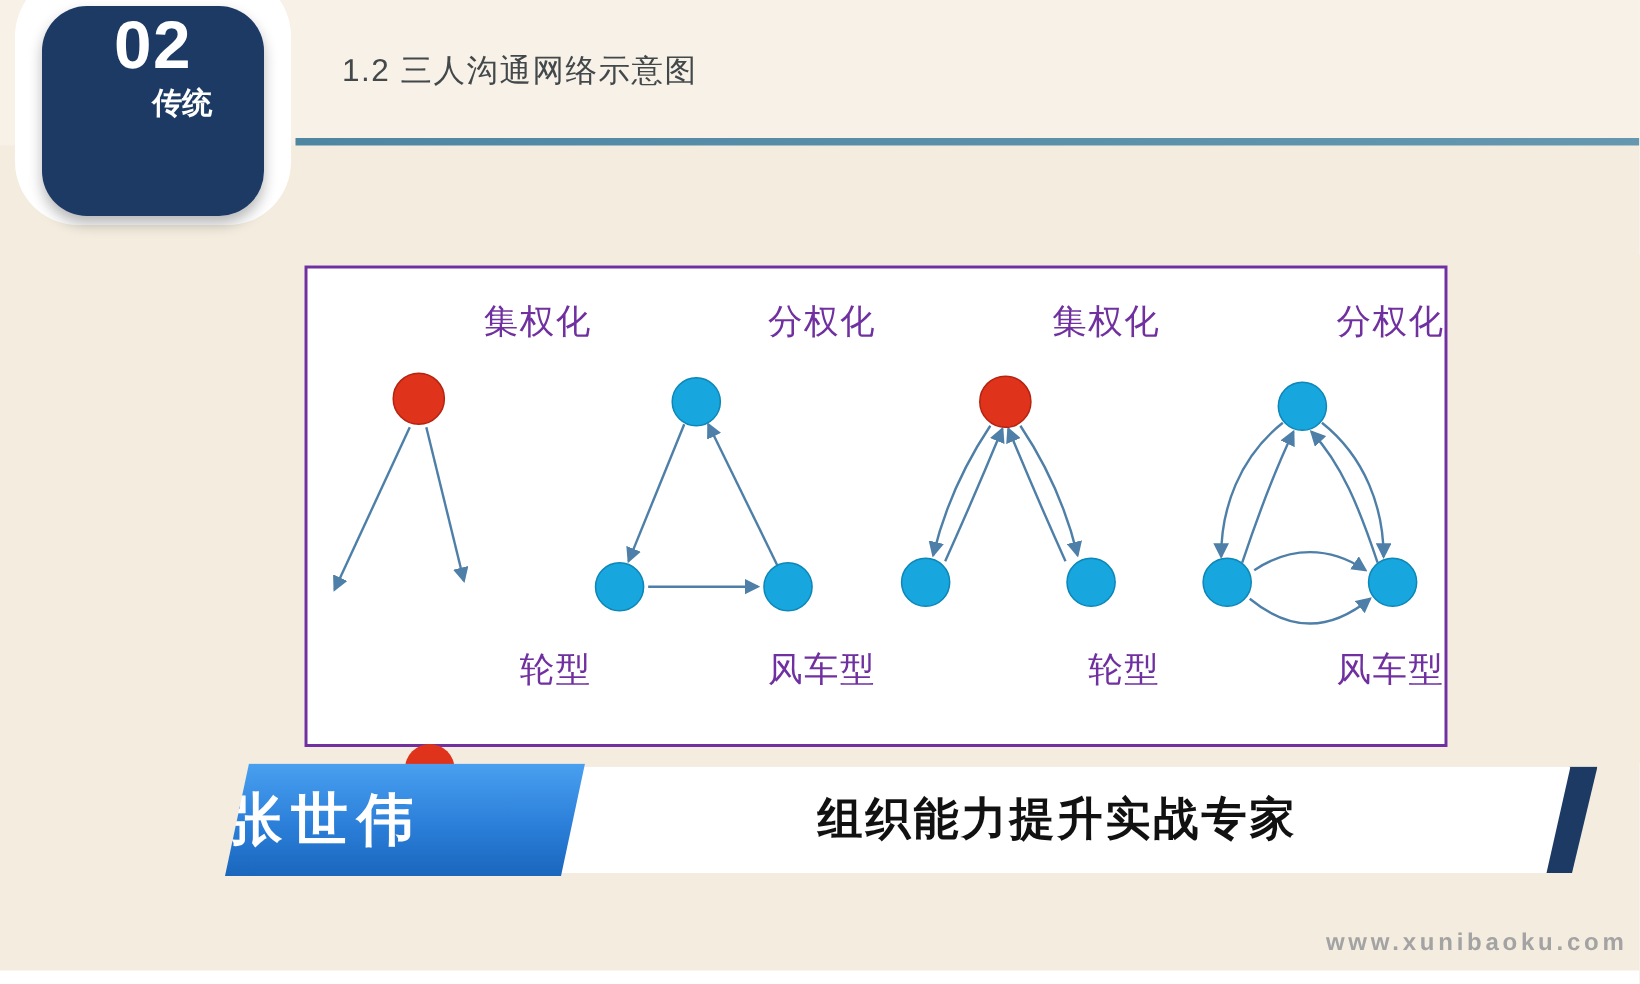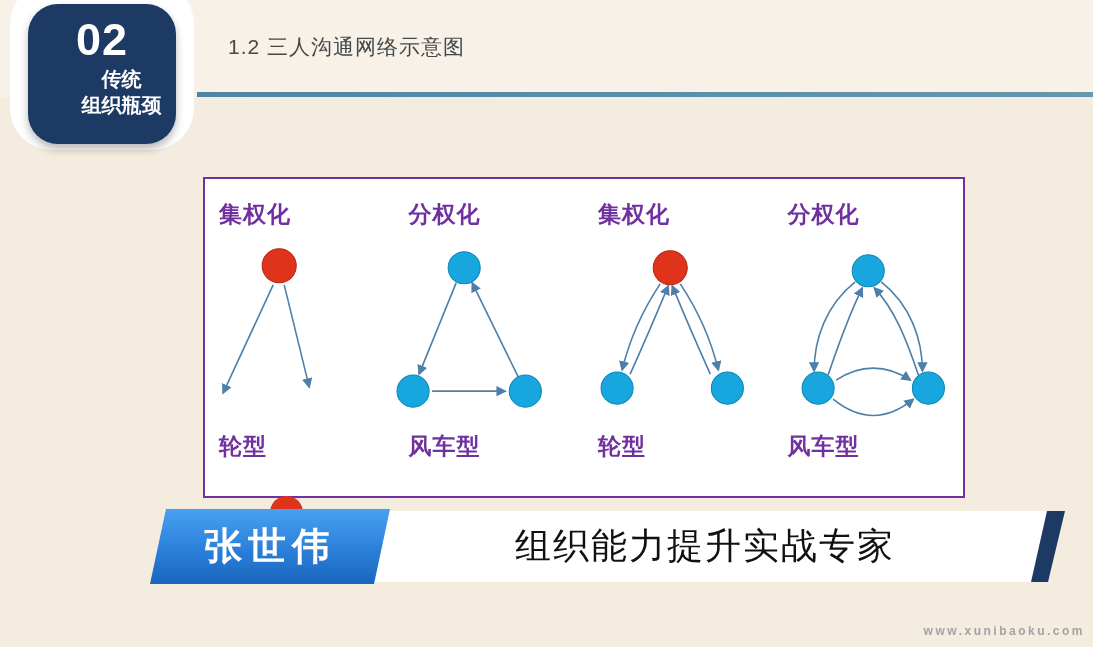--- a/index.html
+++ b/index.html
@@ -2,61 +2,60 @@
 <html style="--central: #e0331c; --member: #17a6dd; --label: #7030a0; --connector: #4d7fa8; --box-border: #7030a0; --banner-blue: #2b7fd9; --navy: #1c3a64;"><head>
 <meta charset="utf-8">
 <style>
   html,body{margin:0;padding:0;}
   body{width:1093px;height:656px;font-family:"Liberation Sans","DejaVu Sans",sans-serif;}
   .slide{position:relative;width:1093px;height:656px;background:#f3ecdf;overflow:hidden;}
   .header-band{position:absolute;top:0;left:0;right:0;height:97px;background:#f7f1e7;}
   .divider{position:absolute;top:92px;left:197px;width:896px;height:5px;background:linear-gradient(90deg,#4e86a2,#6598af);}
   .corner-white{position:absolute;top:-18px;left:10px;width:184px;height:168px;background:#ffffff;border-radius:42px;}
   .badge{position:absolute;top:4px;left:28px;width:148px;height:140px;background:var(--navy,#1c3a64);border-radius:30px;box-shadow:0 5px 9px rgba(0,0,0,.28);color:#fff;text-align:center;}
-  .badge-number{font-size:45px;font-weight:bold;margin-top:10px;letter-spacing:1px;}
+  .badge-number{font-size:45px;font-weight:bold;letter-spacing:1px;}
   .badge-line{font-size:20px;font-weight:bold;line-height:1.3;padding-left:39px;}
   .slide-title{position:absolute;top:33px;left:228px;font-size:21px;color:#43484b;letter-spacing:1px;}
   .diagram-box{position:absolute;top:177px;left:203px;width:758px;height:317px;background:#fff;border:2px solid var(--box-border,#7030a0);display:flex;z-index:1;}
   .panel{position:relative;flex:1 1 25%;height:100%;}
   .panel svg{position:absolute;left:0;top:0;width:100%;height:100%;}
-  .plabel{position:absolute;width:100%;text-align:left;color:var(--label,#7030a0);font-weight:bold;font-size:23px;letter-spacing:1px;margin-left:14px;}
+  .plabel{position:absolute;width:100%;text-align:right;color:var(--label,#7030a0);font-weight:normal;font-size:23px;letter-spacing:1px;}
   .plabel.top{top:20px;}
   .plabel.bottom{bottom:34px;}
   .link{stroke:var(--connector,#4d7fa8);stroke-width:1.6;fill:none;}
   .arrowhead{fill:var(--connector,#4d7fa8);}
   .node.red{fill:var(--central,#e0331c);stroke:#b52410;stroke-width:1;}
   .node.blue{fill:var(--member,#17a6dd);stroke:#0d86b8;stroke-width:1;}
   .partial-node{position:absolute;left:270px;top:496px;width:33px;height:33px;border-radius:50%;background:var(--central,#e0331c);z-index:2;}
   .banner-white{position:absolute;left:363px;top:511px;width:684px;height:71px;background:#ffffff;
     clip-path:polygon(16px 0,684px 0,668px 71px,0 71px);z-index:6;display:flex;align-items:center;justify-content:center;
     filter:drop-shadow(0 4px 4px rgba(0,0,0,.25));}
-  .banner-title{font-size:36px;font-weight:normal;color:#111;letter-spacing:2px;}
+  .banner-title{font-size:30px;font-weight:bold;color:#111;letter-spacing:2px;}
   .banner-navy{position:absolute;left:1029px;top:511px;width:36px;height:71px;background:var(--navy,#1c3a64);
     clip-path:polygon(17px 0,36px 0,19px 71px,0 71px);z-index:5;}
   .banner-blue{position:absolute;left:150px;top:509px;width:240px;height:75px;
     background:linear-gradient(180deg,#49a0f0,var(--banner-blue,#2b7fd9) 55%,#1a66bd);
     clip-path:polygon(16px 0,240px 0,224px 75px,0 75px);z-index:7;
-    display:flex;align-items:center;justify-content:center;color:#fff;font-size:38px;font-weight:bold;letter-spacing:6px;
+    display:flex;align-items:center;justify-content:flex-start;color:#fff;font-size:38px;font-weight:bold;letter-spacing:6px;
     filter:drop-shadow(2px 3px 3px rgba(0,0,0,.3));font-family:Liberation Serif, serif;}
   .footer-strip{position:absolute;bottom:0;left:0;width:100%;height:9px;background:#ffffff;z-index:4;}
-  .watermark{position:absolute;right:8px;bottom:18px;font-size:12px;font-weight:bold;color:#a3a3a3;letter-spacing:2.5px;z-index:8;}
+  .watermark{position:absolute;right:8px;bottom:18px;font-size:16px;font-weight:bold;color:#a3a3a3;letter-spacing:2.5px;z-index:8;}
 </style>
 </head>
 <body>
 
 <div class="slide">
 
   <div class="header-band"></div>
   <div class="divider"></div>
 
   <div class="corner-white"></div>
   <div class="badge">
     <div class="badge-number">02</div>
     <div class="badge-line">传统</div>
-    <div class="badge-line">组织瓶颈</div>
   </div>
 
   <div class="slide-title">1.2 三人沟通网络示意图</div>
 
   <svg width="0" height="0" style="position:absolute" aria-hidden="true">
     <defs>
       <marker id="arr" viewBox="0 0 10 10" refX="8.5" refY="5" markerWidth="6.5" markerHeight="6.5" orient="auto">
         <path class="arrowhead" d="M0,0 L10,5 L0,10 z"></path>
       </marker>
     </defs>

